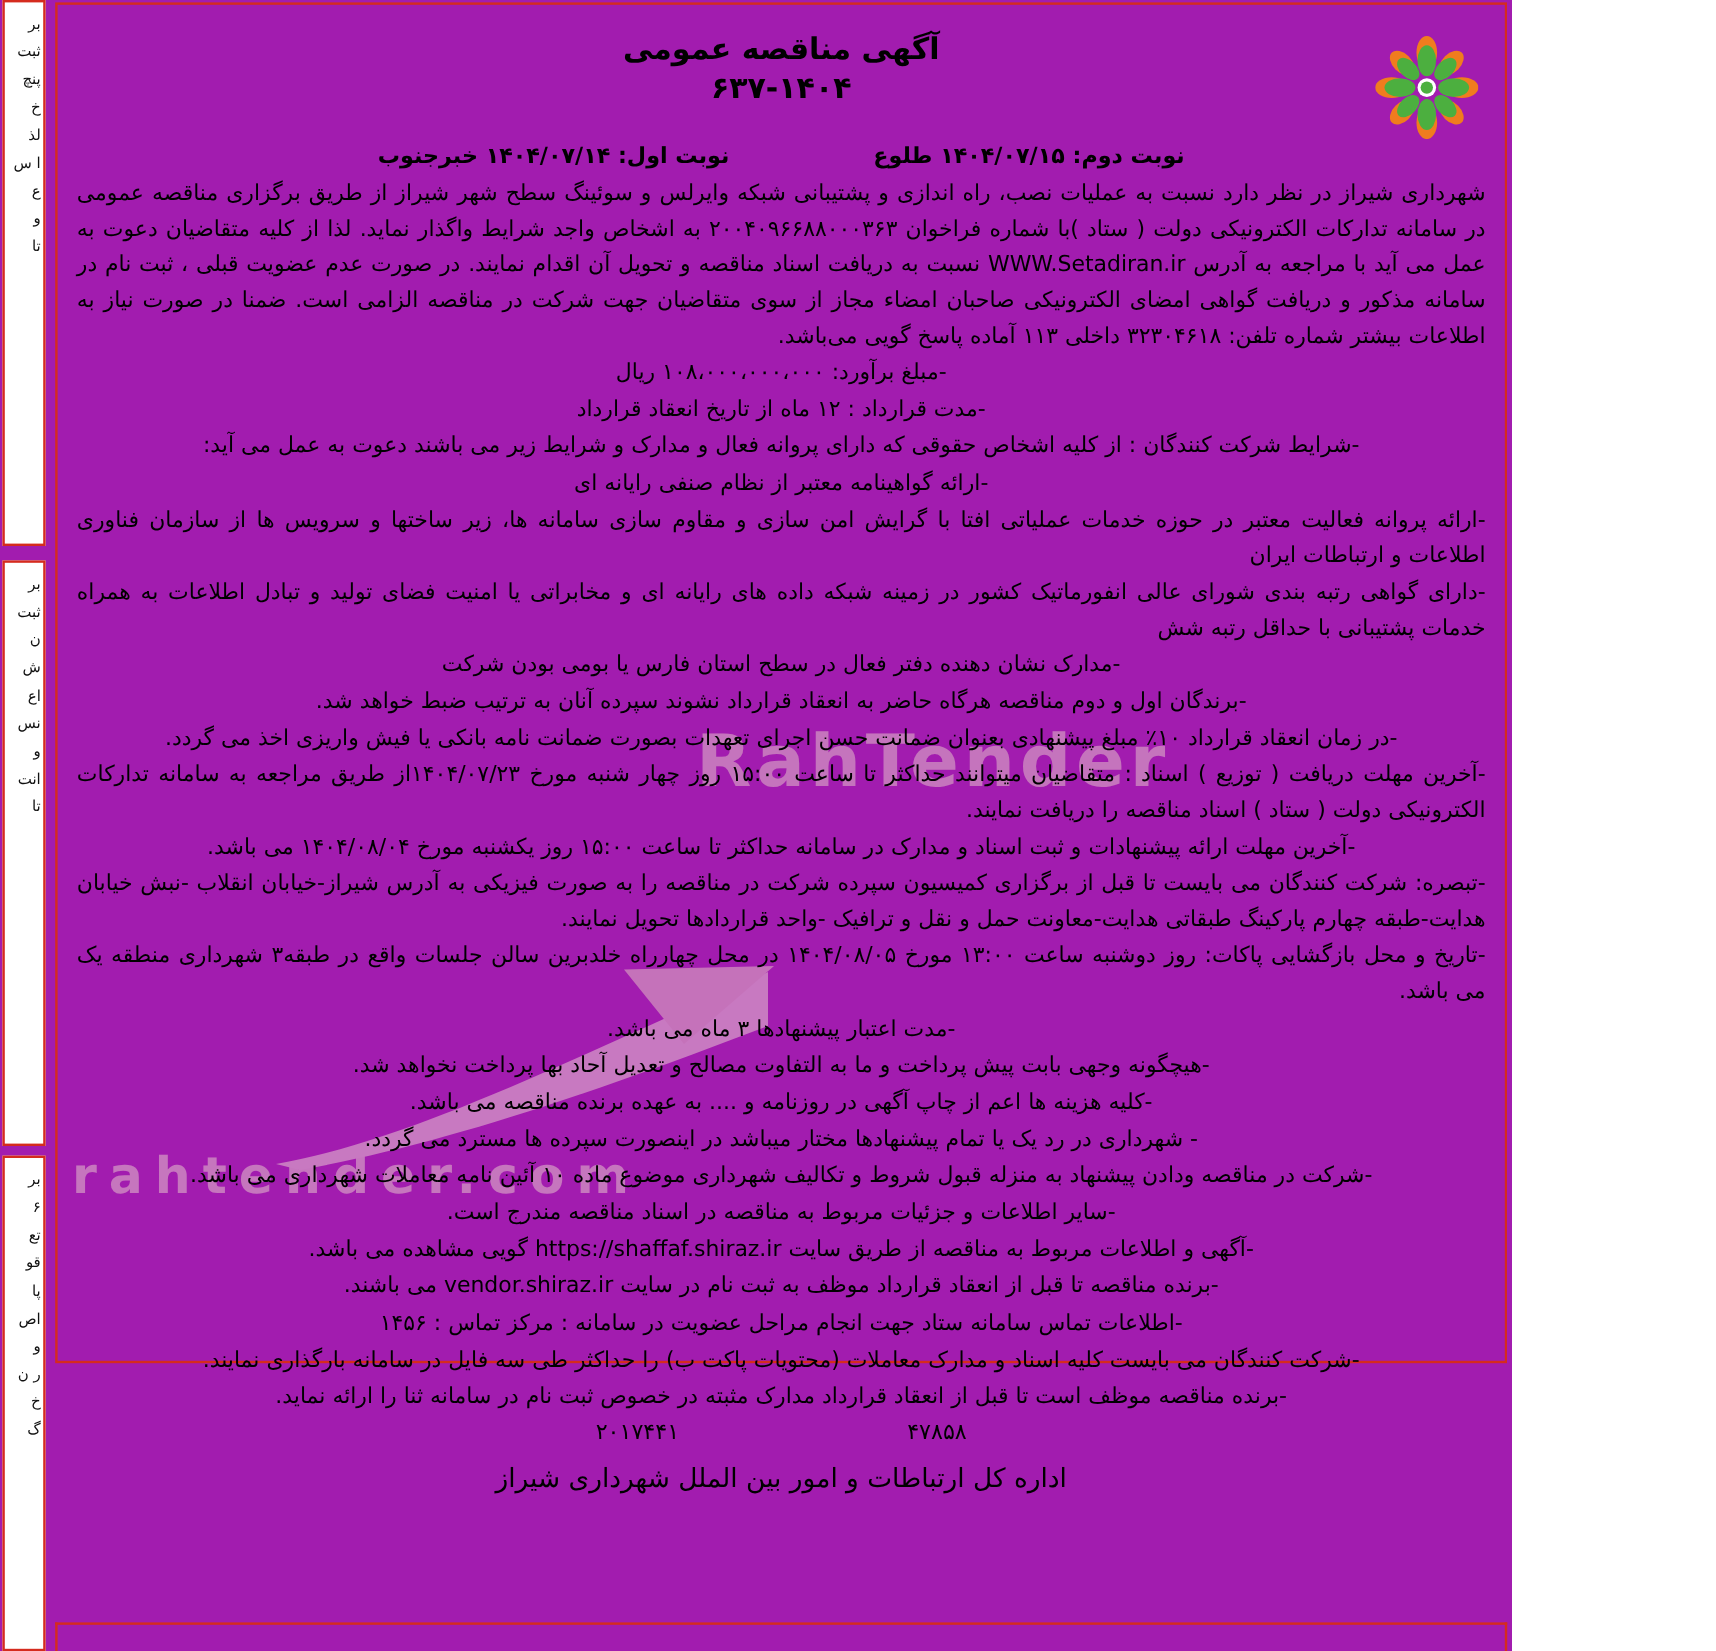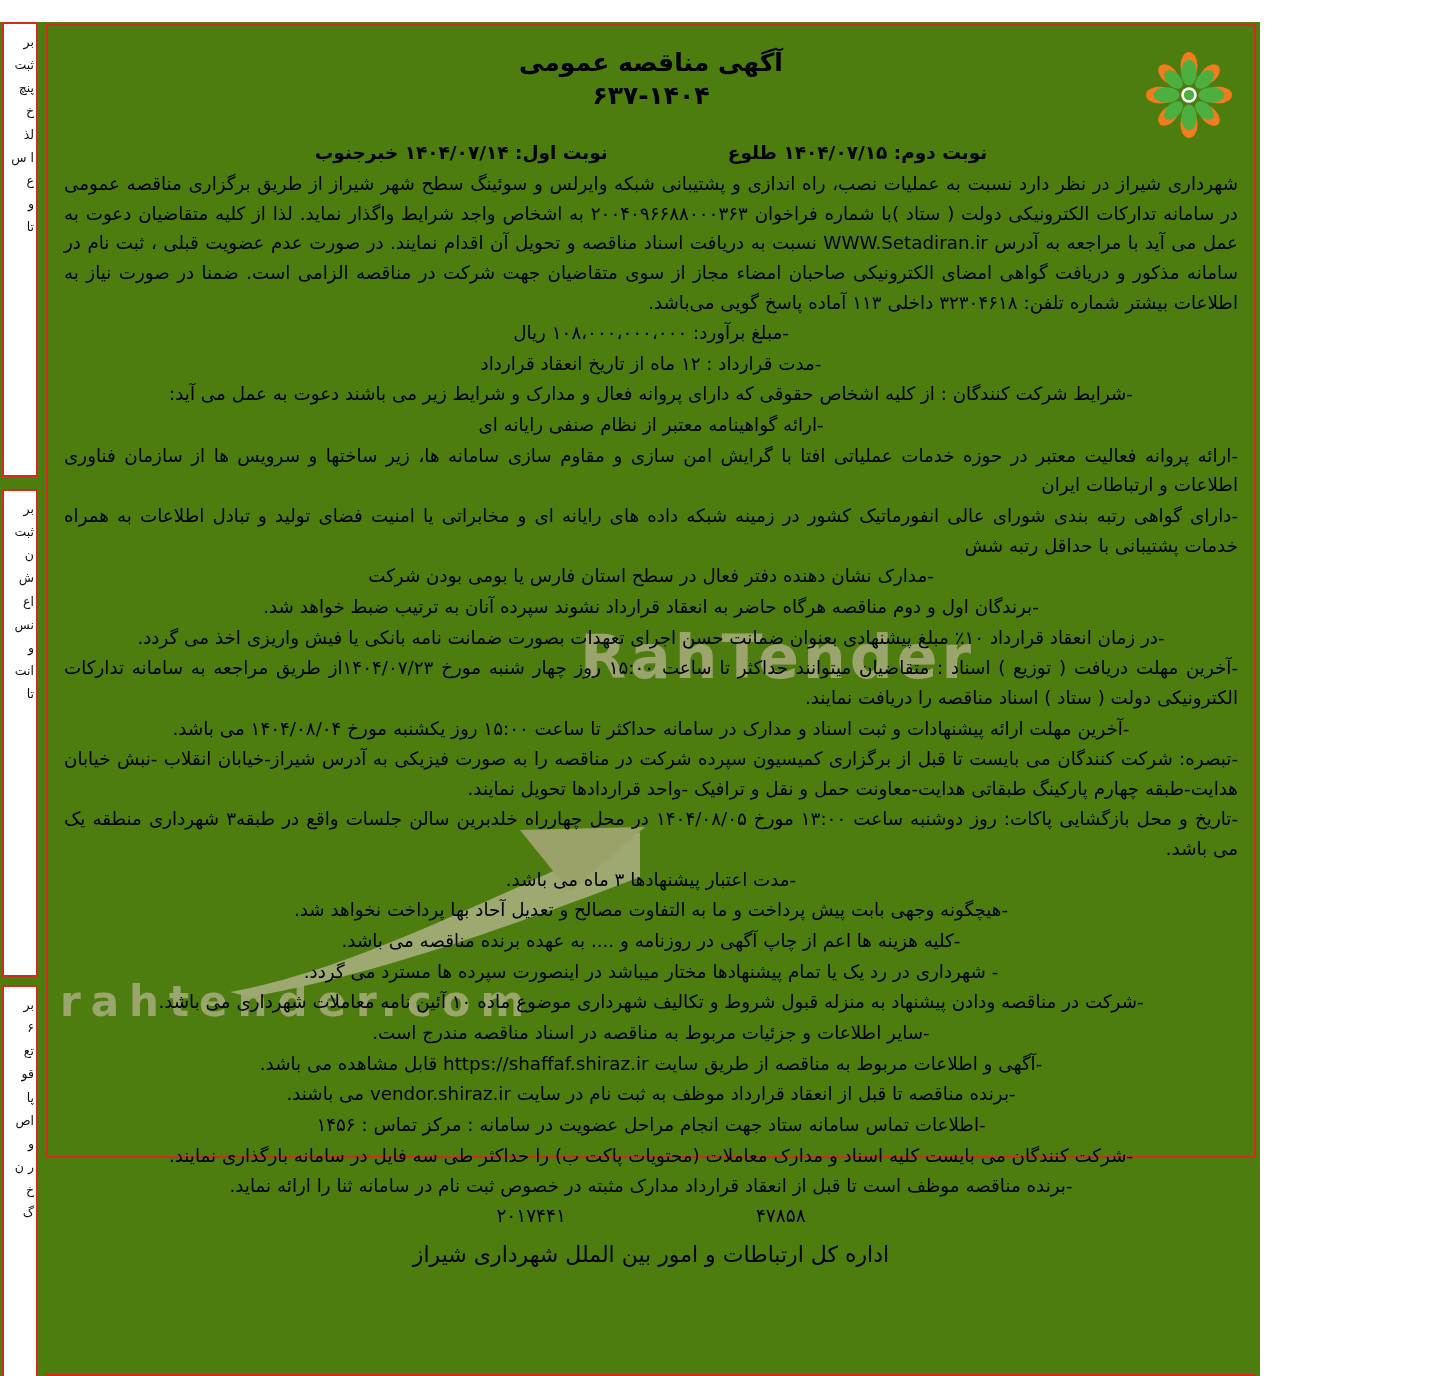--- a/index.html
+++ b/index.html
@@ -13,22 +13,21 @@
     font-family: "DejaVu Sans", "Liberation Sans", sans-serif;
     color: #000000;
     position: relative;
     overflow: hidden;
   }
 
   
   .page {
     position: absolute;
     inset: 0;
-    background: #4d7c0f;
-    margin-top: 22px;
+    background: #a21caf;
   }
 
   
   .left-strip {
     position: absolute;
     left: 0;
     top: 0;
     width: 40px;
     height: 1376px;
   }
@@ -304,21 +303,21 @@
       <p class="p-justify">-آخرین مهلت دریافت ( توزیع ) اسناد : متقاضیان میتوانند حداکثر تا ساعت ۱۵:۰۰ روز چهار شنبه مورخ ۱۴۰۴/۰۷/۲۳از طریق مراجعه به سامانه تدارکات الکترونیکی دولت ( ستاد ) اسناد مناقصه را دریافت نمایند.</p>
       <p class="p-center">-آخرین مهلت ارائه پیشنهادات و ثبت اسناد و مدارک در سامانه حداکثر تا ساعت ۱۵:۰۰ روز یکشنبه مورخ ۱۴۰۴/۰۸/۰۴  می باشد.</p>
       <p class="p-justify">-تبصره: شرکت کنندگان می بایست تا قبل از برگزاری کمیسیون سپرده شرکت در مناقصه را به صورت فیزیکی به آدرس شیراز-خیابان انقلاب -نبش خیابان هدایت-طبقه چهارم پارکینگ طبقاتی هدایت-معاونت حمل و نقل و ترافیک -واحد قراردادها تحویل نمایند.</p>
       <p class="p-justify">-تاریخ و محل بازگشایی پاکات: روز دوشنبه ساعت   ۱۳:۰۰  مورخ ۱۴۰۴/۰۸/۰۵  در محل چهارراه خلدبرین سالن جلسات واقع در طبقه۳ شهرداری منطقه یک می باشد.</p>
       <p class="p-center">-مدت اعتبار پیشنهادها ۳ ماه می باشد.</p>
       <p class="p-center">-هیچگونه وجهی بابت پیش پرداخت و ما به التفاوت مصالح و تعدیل آحاد بها پرداخت نخواهد شد.</p>
       <p class="p-center">-کلیه هزینه ها اعم از  چاپ آگهی در روزنامه و .... به عهده برنده مناقصه می باشد.</p>
       <p class="p-center">- شهرداری در رد یک یا تمام پیشنهادها  مختار میباشد در اینصورت سپرده ها مسترد می گردد.</p>
       <p class="p-center">-شرکت در مناقصه ودادن پیشنهاد به منزله قبول شروط و تکالیف شهرداری موضوع ماده ۱۰ آئین نامه معاملات شهرداری می باشد.</p>
       <p class="p-center">-سایر اطلاعات و جزئیات مربوط به مناقصه در اسناد مناقصه مندرج است.</p>
-      <p class="p-center">-آگهی و اطلاعات مربوط به مناقصه از طریق سایت https://shaffaf.shiraz.ir قابل مشاهده می باشد.</p>
+      <p class="p-center">-آگهی و اطلاعات مربوط به مناقصه از طریق سایت https://shaffaf.shiraz.ir گویی مشاهده می باشد.</p>
       <p class="p-center">-برنده مناقصه تا قبل از انعقاد قرارداد موظف به ثبت نام در سایت vendor.shiraz.ir می باشند.</p>
       <p class="p-center">-اطلاعات تماس سامانه ستاد جهت انجام مراحل عضویت در سامانه : مرکز تماس : ۱۴۵۶</p>
       <p class="p-center">-شرکت کنندگان می بایست کلیه اسناد و مدارک معاملات (محتویات پاکت ب) را حداکثر طی سه فایل در سامانه بارگذاری نمایند.</p>
       <p class="p-center">-برنده مناقصه موظف است تا قبل از انعقاد قرارداد مدارک مثبته در خصوص ثبت نام در سامانه ثنا را ارائه نماید.</p>
     </div>
 
     <div class="numbers-row">
       <span>۴۷۸۵۸</span>
       <span>۲۰۱۷۴۴۱</span>
     </div>

